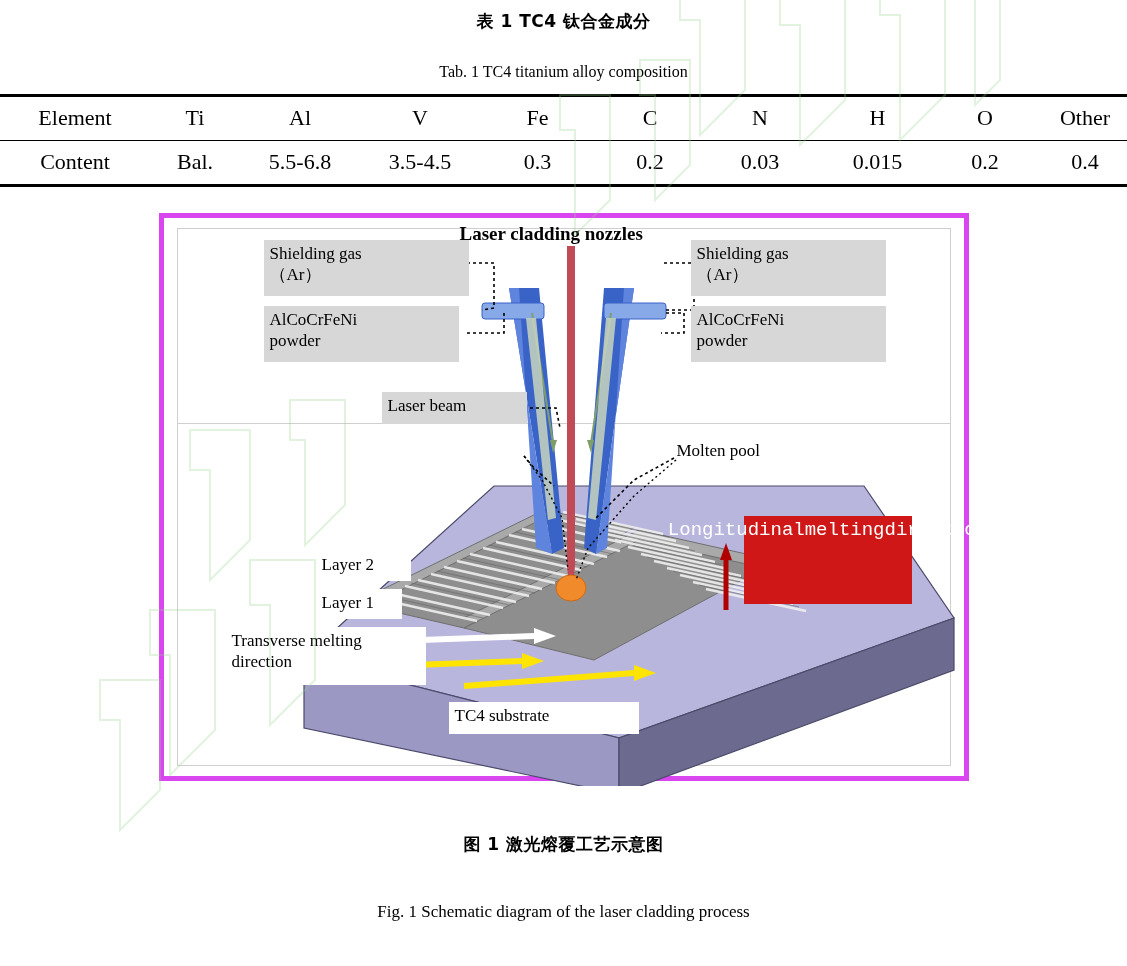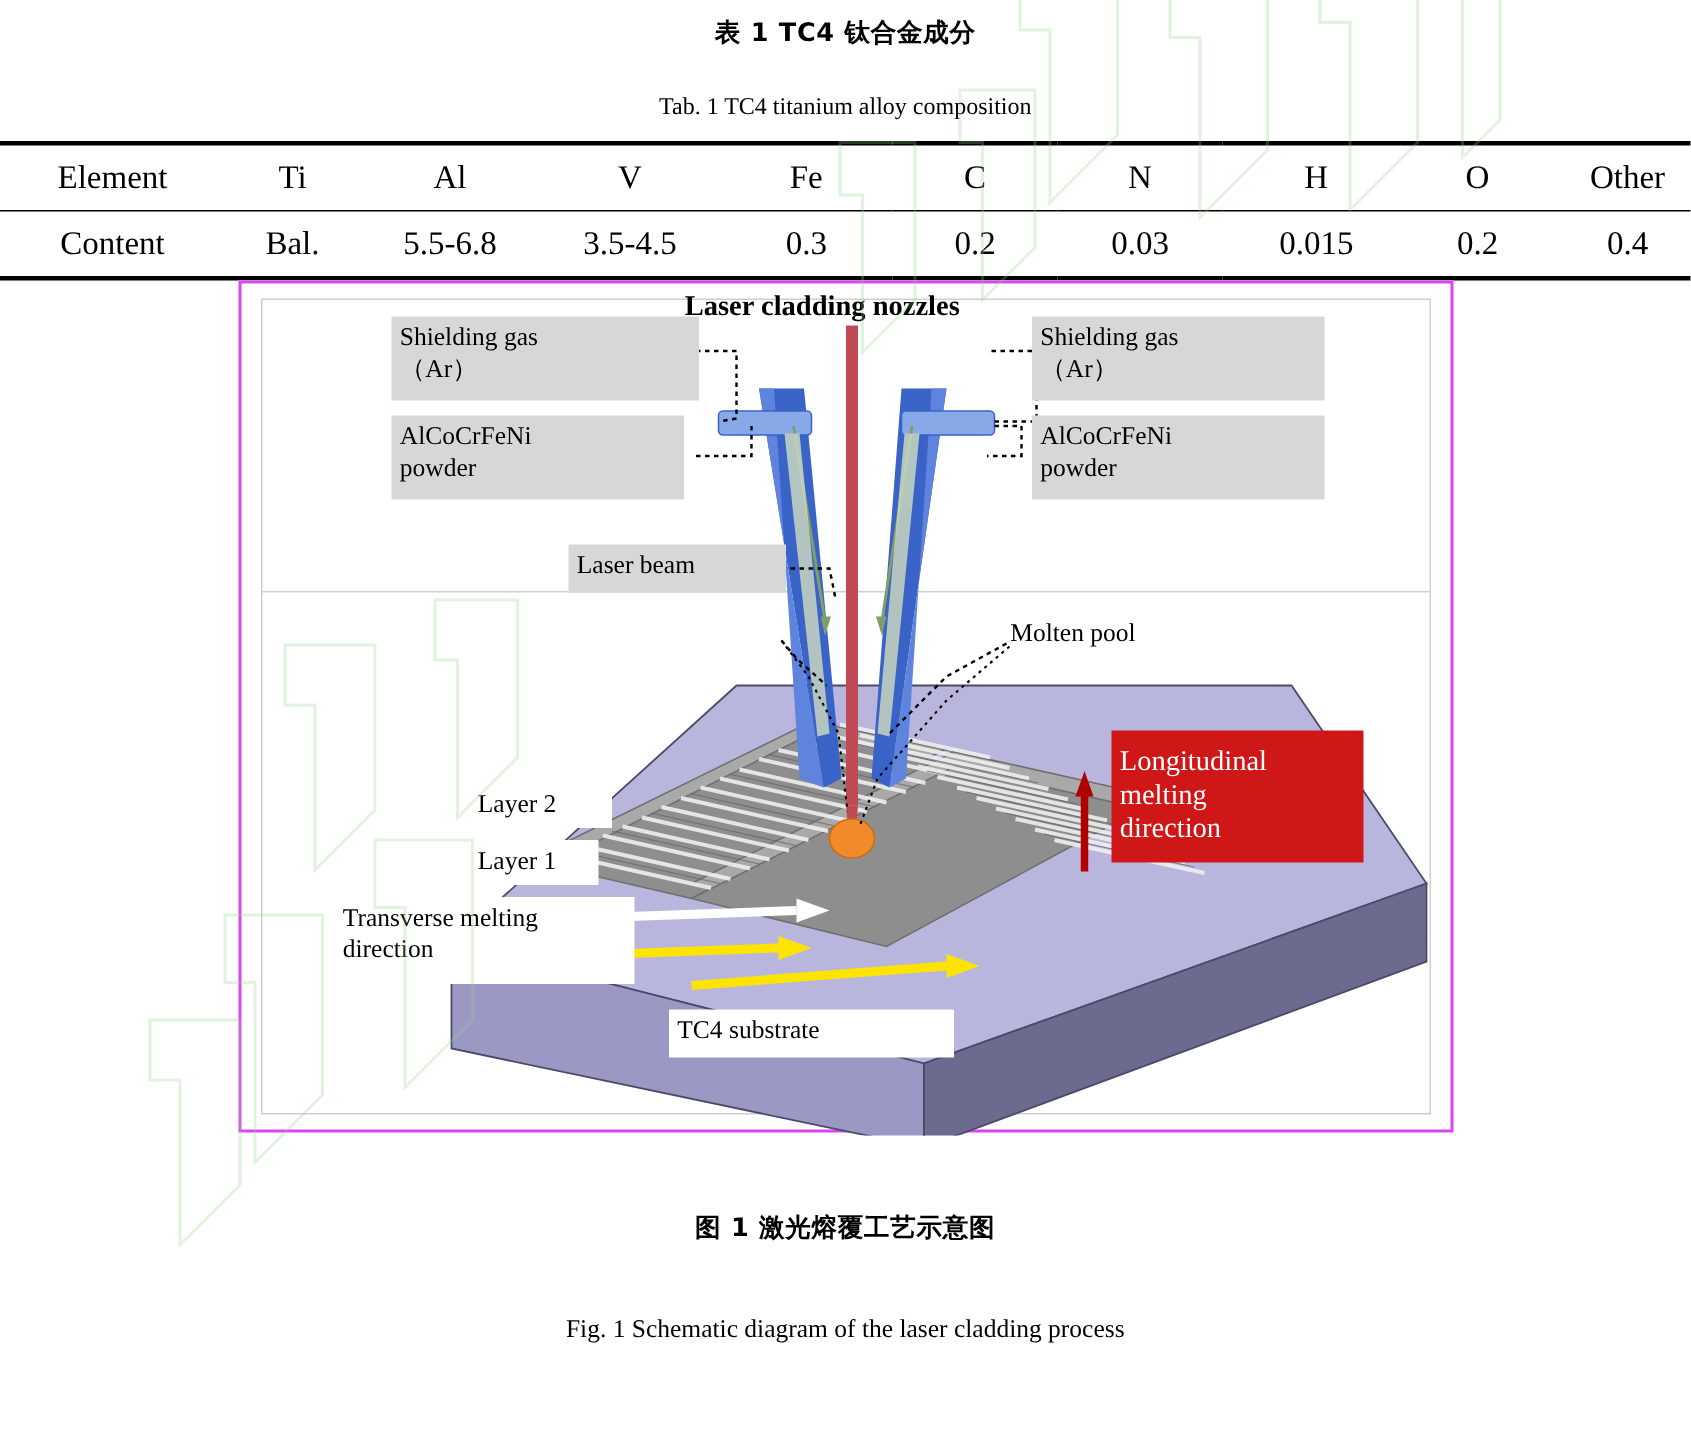--- a/index.html
+++ b/index.html
@@ -49,22 +49,22 @@
   }
   table.comp tbody tr {
     border-bottom: 3px solid #000;
   }
 
   
   .figure-wrap {
     position: relative;
     width: 810px;
     height: 568px;
-    margin: 0 auto 0 auto;
-    border: 2px solid #d946ef;
+    margin: 26px auto 0 auto;
+    border: 5px solid #d946ef;
     background: #ffffff;
     box-sizing: border-box;
   }
   .fig-inner {
     position: absolute;
     left: 13px;
     top: 10px;
     right: 13px;
     bottom: 10px;
     border: 1px solid #cfcfcf;
@@ -325,21 +325,21 @@
   </div>
 
   <div class="lbl" style="left:218px; top:174px; width:145px; height:32px;">Laser beam</div>
 
 
   <div class="plain" style="left:513px; top:223px;">Molten pool</div>
 
   <div class="lbl white" style="left:152px; top:333px; width:95px; height:30px;">Layer 2</div>
   <div class="lbl white" style="left:152px; top:371px; width:86px; height:30px;">Layer 1</div>
 
-  <div class="lbl red" style="left:580px; top:298px; width:168px; height:88px; display:flex; flex-direction:column; justify-content:center;">
+  <div class="lbl red" style="left:580px; top:298px; width:168px; height:88px; display:flex; flex-direction:row; justify-content:center;font-family:Liberation Mono, monospace;">
     <div>Longitudinal</div>
     <div>melting</div>
     <div>direction</div>
   </div>
 
   <div class="lbl white" style="left:62px; top:409px; width:200px; height:58px;">
     <div>Transverse melting</div>
     <div>direction</div>
   </div>
 

